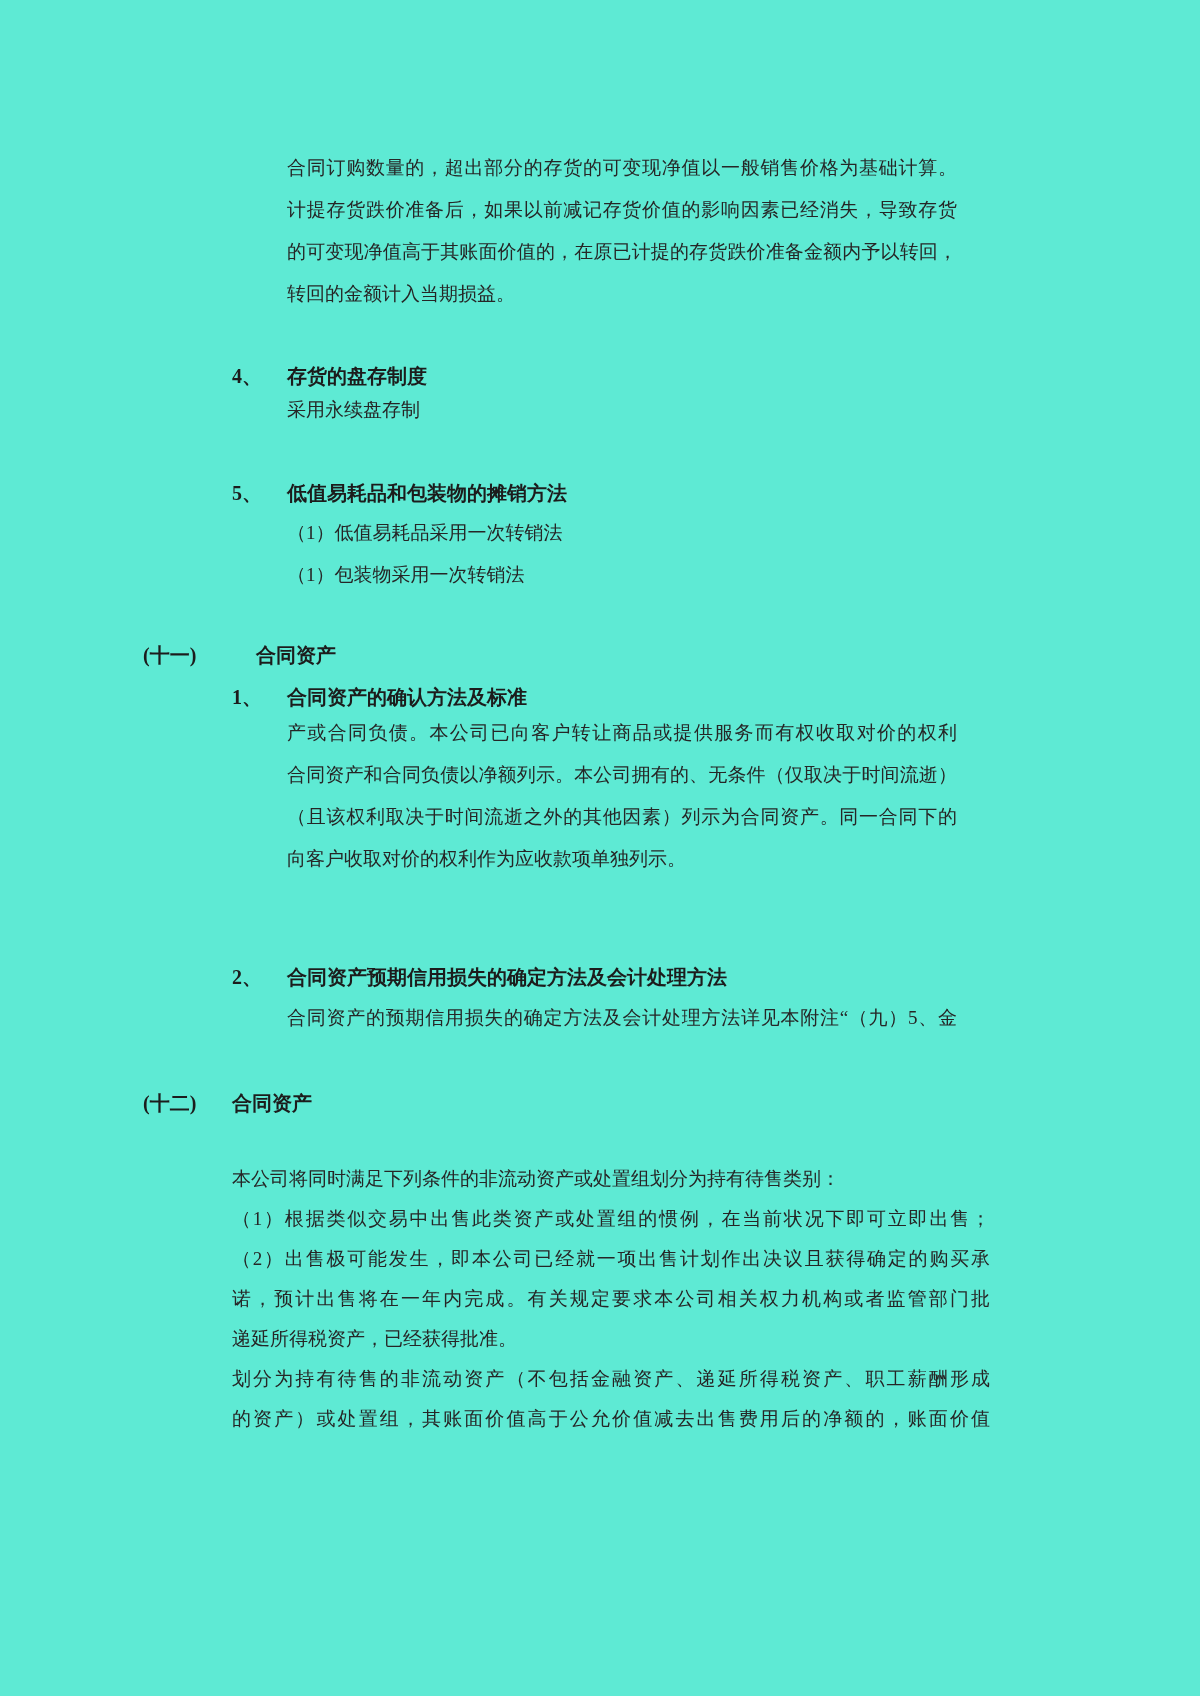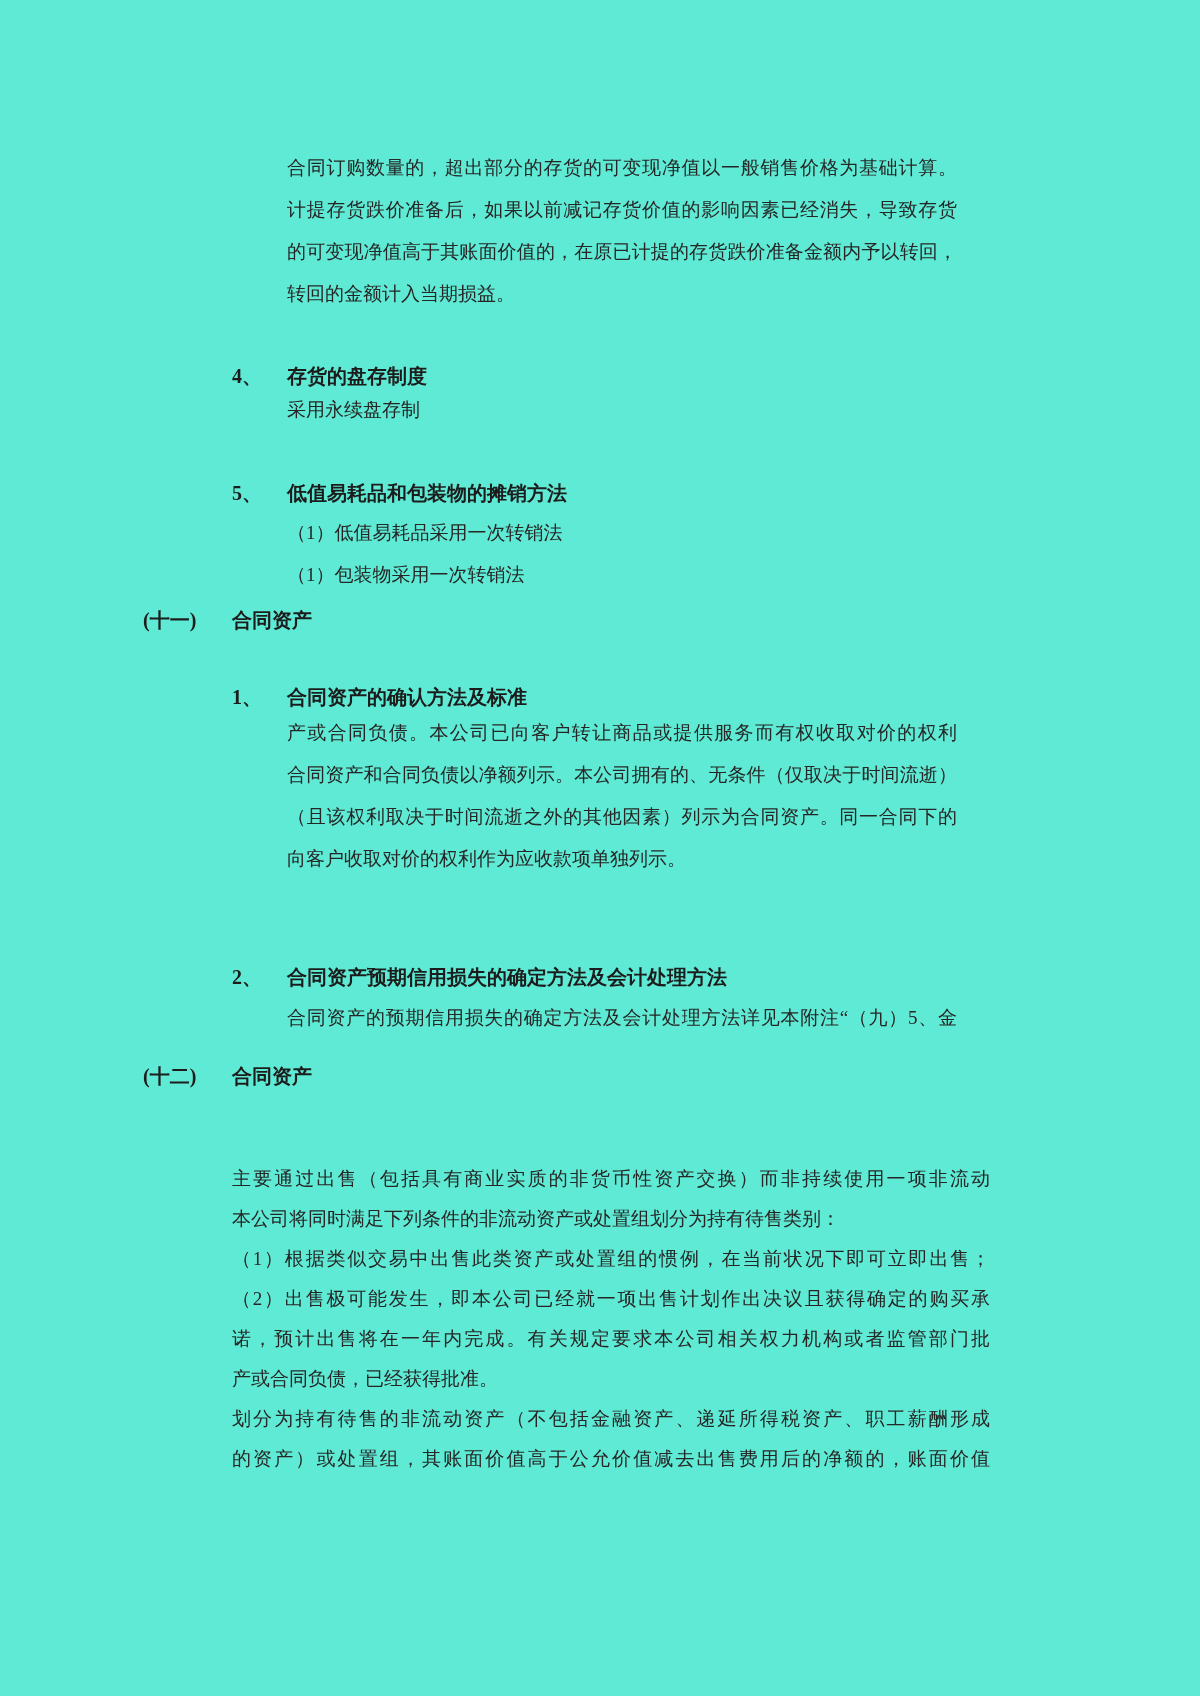--- a/index.html
+++ b/index.html
@@ -35,24 +35,24 @@
   }
   .tophead .lbl { width:89px; flex:none; }
 
   .bodyline { position:absolute; left:287px; font-size:19px; line-height:28px; }
 
   .s4h  { top:362px; }
   .s4b  { top:396px; }
   .s5h  { top:479px; }
   .s5i1 { top:519px; }
   .s5i2 { top:561px; }
-  .h11  { top:606px; }
+  .h11  { top:641px;gap:24px; }
   .s111h{ top:683px; }
   .s112h{ top:963px; }
-  .h12  { top:1062px;align-items:flex-end; }
+  .h12  { top:1089px;align-items:flex-end; }
 </style>
 </head>
 <body>
 
 <div class="page">
 
   <div class="para p1">
       <div class="tline">合同订购数量的，超出部分的存货的可变现净值以一般销售价格为基础计算。</div>
       <div class="tline">计提存货跌价准备后，如果以前减记存货价值的影响因素已经消失，导致存货</div>
       <div class="tline">的可变现净值高于其账面价值的，在原已计提的存货跌价准备金额内予以转回，</div>
@@ -94,23 +94,22 @@
   </div>
   <div class="para p11b">
       <div class="tline">合同资产的预期信用损失的确定方法及会计处理方法详见本附注“（九）5、金</div>
     </div>
 
   <div class="tophead h12">
     <span class="lbl">(十二)</span>
     <span class="ttl">合同资产</span>
   </div>
   <div class="para p12">
-      <div class="tline">主要通过出售（包括具有商业实质的非货币性资产交换）而非持续使用一项非流动</div>
       <div class="tline short">本公司将同时满足下列条件的非流动资产或处置组划分为持有待售类别：</div>
       <div class="tline">（1）根据类似交易中出售此类资产或处置组的惯例，在当前状况下即可立即出售；</div>
       <div class="tline">（2）出售极可能发生，即本公司已经就一项出售计划作出决议且获得确定的购买承</div>
       <div class="tline">诺，预计出售将在一年内完成。有关规定要求本公司相关权力机构或者监管部门批</div>
-      <div class="tline short">产或合同负债，已经获得批准。</div>
+      <div class="tline short">递延所得税资产，已经获得批准。</div>
       <div class="tline">划分为持有待售的非流动资产（不包括金融资产、递延所得税资产、职工薪酬形成</div>
       <div class="tline">的资产）或处置组，其账面价值高于公允价值减去出售费用后的净额的，账面价值</div>
     </div>
 
 </div>
 
 </body></html>

